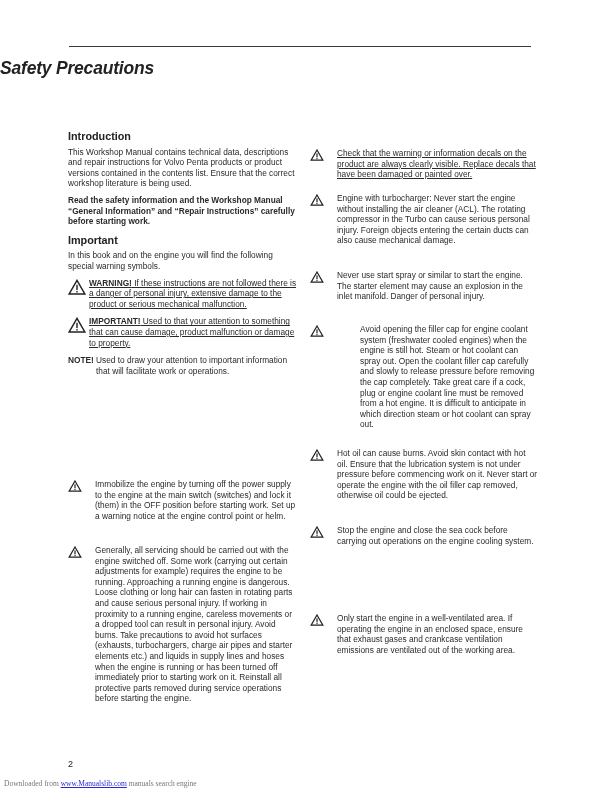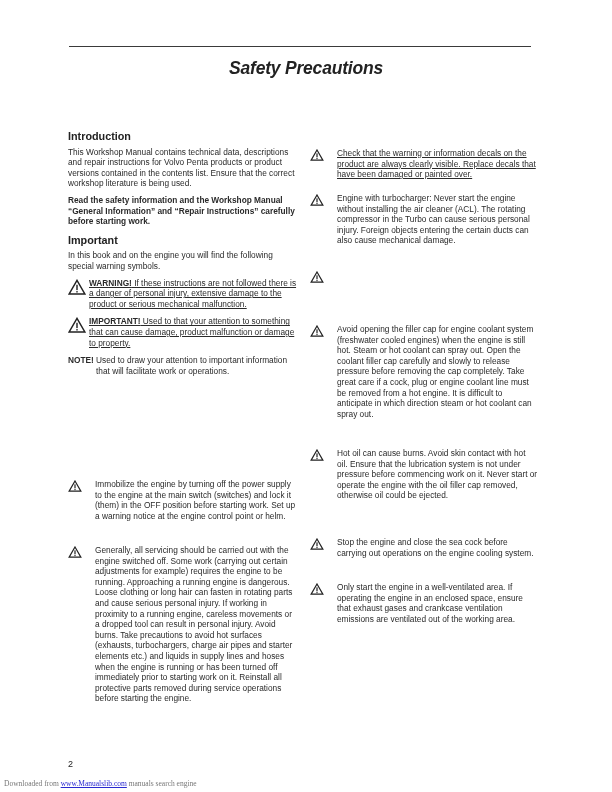--- a/index.html
+++ b/index.html
@@ -1,19 +1,19 @@
 <!DOCTYPE html>
 <html><head>
 <meta charset="utf-8">
 <style>
   html, body { margin: 0; padding: 0; background: #ffffff; }
   body { width: 612px; height: 792px; position: relative; overflow: hidden;
          font-family: "Liberation Sans", sans-serif; color: #2a2a2a; }
   .rule { position: absolute; left: 69px; top: 46px; width: 462px; height: 1.3px; background: #3a3a3a; }
-  .title { position: absolute; left: 0; width: 612px; top: 58px; text-align: center;
+  .title { position: absolute; left: 0; width: 612px; top: 58px; 
            font-size: 17.5px; font-weight: bold; font-style: italic; color: #222; letter-spacing: -0.2px; }
   .col { position: absolute; font-size: 8.3px; line-height: 10.6px; }
   .colL { left: 68px; top: 131px; width: 230px; }
   h2 { font-size: 10.8px; font-weight: bold; margin: 0 0 5px 0; color: #222; }
   p { margin: 0 0 6px 0; }
   .b { font-weight: bold; }
   .sym { display: flex; margin: 0 0 7px 0; text-decoration: underline; }
   .sym .icon { width: 21px; flex: none; padding-top: 1px; }
   .sym .txt { flex: 1; }
   .big .icon svg { width: 18px; height: 16px; }
@@ -100,50 +100,51 @@
       </svg></span>
   <span class="txt">Engine with turbocharger: Never start the engine without installing the air cleaner (ACL). The rotating compressor in the Turbo can cause serious personal injury. Foreign objects entering the certain ducts can also cause mechanical damage.</span>
 </div>
 
 <div class="blk" style="left:310px; top:270px; width:228px;">
   <span class="icon small"><svg viewBox="0 0 20 18" width="14" height="12">
         <path d="M10 1.5 L18.8 16.8 L1.2 16.8 Z" fill="none" stroke="#222" stroke-width="1.8"></path>
         <rect x="9.1" y="6.5" width="1.8" height="6" fill="#222"></rect>
         <rect x="9.1" y="13.6" width="1.8" height="1.6" fill="#222"></rect>
       </svg></span>
+  <span class="txt">Never use start spray or similar to start the engine. The starter element may cause an explosion in the inlet manifold. Danger of personal injury.</span>
 </div>
 
-<div class="blk" style="left:310px; top:324px; width:228px;">
+<div class="blk" style="left:310px; top:324px; width:228px;gap:23px;">
   <span class="icon small"><svg viewBox="0 0 20 18" width="14" height="12">
         <path d="M10 1.5 L18.8 16.8 L1.2 16.8 Z" fill="none" stroke="#222" stroke-width="1.8"></path>
         <rect x="9.1" y="6.5" width="1.8" height="6" fill="#222"></rect>
         <rect x="9.1" y="13.6" width="1.8" height="1.6" fill="#222"></rect>
       </svg></span>
   <span class="txt">Avoid opening the filler cap for engine coolant system (freshwater cooled engines) when the engine is still hot. Steam or hot coolant can spray out. Open the coolant filler cap carefully and slowly to release pressure before removing the cap completely. Take great care if a cock, plug or engine coolant line must be removed from a hot engine. It is difficult to anticipate in which direction steam or hot coolant can spray out.</span>
 </div>
 
 <div class="blk" style="left:310px; top:448px; width:228px;">
   <span class="icon small"><svg viewBox="0 0 20 18" width="14" height="12">
         <path d="M10 1.5 L18.8 16.8 L1.2 16.8 Z" fill="none" stroke="#222" stroke-width="1.8"></path>
         <rect x="9.1" y="6.5" width="1.8" height="6" fill="#222"></rect>
         <rect x="9.1" y="13.6" width="1.8" height="1.6" fill="#222"></rect>
       </svg></span>
   <span class="txt">Hot oil can cause burns. Avoid skin contact with hot oil. Ensure that the lubrication system is not under pressure before commencing work on it. Never start or operate the engine with the oil filler cap removed, otherwise oil could be ejected.</span>
 </div>
 
-<div class="blk" style="left:310px; top:525px; width:228px;margin-top:12px;">
+<div class="blk" style="left:310px; top:525px; width:228px;">
   <span class="icon small"><svg viewBox="0 0 20 18" width="14" height="12">
         <path d="M10 1.5 L18.8 16.8 L1.2 16.8 Z" fill="none" stroke="#222" stroke-width="1.8"></path>
         <rect x="9.1" y="6.5" width="1.8" height="6" fill="#222"></rect>
         <rect x="9.1" y="13.6" width="1.8" height="1.6" fill="#222"></rect>
       </svg></span>
   <span class="txt">Stop the engine and close the sea cock before carrying out operations on the engine cooling system.</span>
 </div>
 
-<div class="blk" style="left:310px; top:582px; width:228px;">
+<div class="blk" style="left:310px; top:613px; width:228px;">
   <span class="icon small"><svg viewBox="0 0 20 18" width="14" height="12">
         <path d="M10 1.5 L18.8 16.8 L1.2 16.8 Z" fill="none" stroke="#222" stroke-width="1.8"></path>
         <rect x="9.1" y="6.5" width="1.8" height="6" fill="#222"></rect>
         <rect x="9.1" y="13.6" width="1.8" height="1.6" fill="#222"></rect>
       </svg></span>
   <span class="txt">Only start the engine in a well-ventilated area. If operating the engine in an enclosed space, ensure that exhaust gases and crankcase ventilation emissions are ventilated out of the working area.</span>
 </div>
 
 <div class="pagenum">2</div>
 

